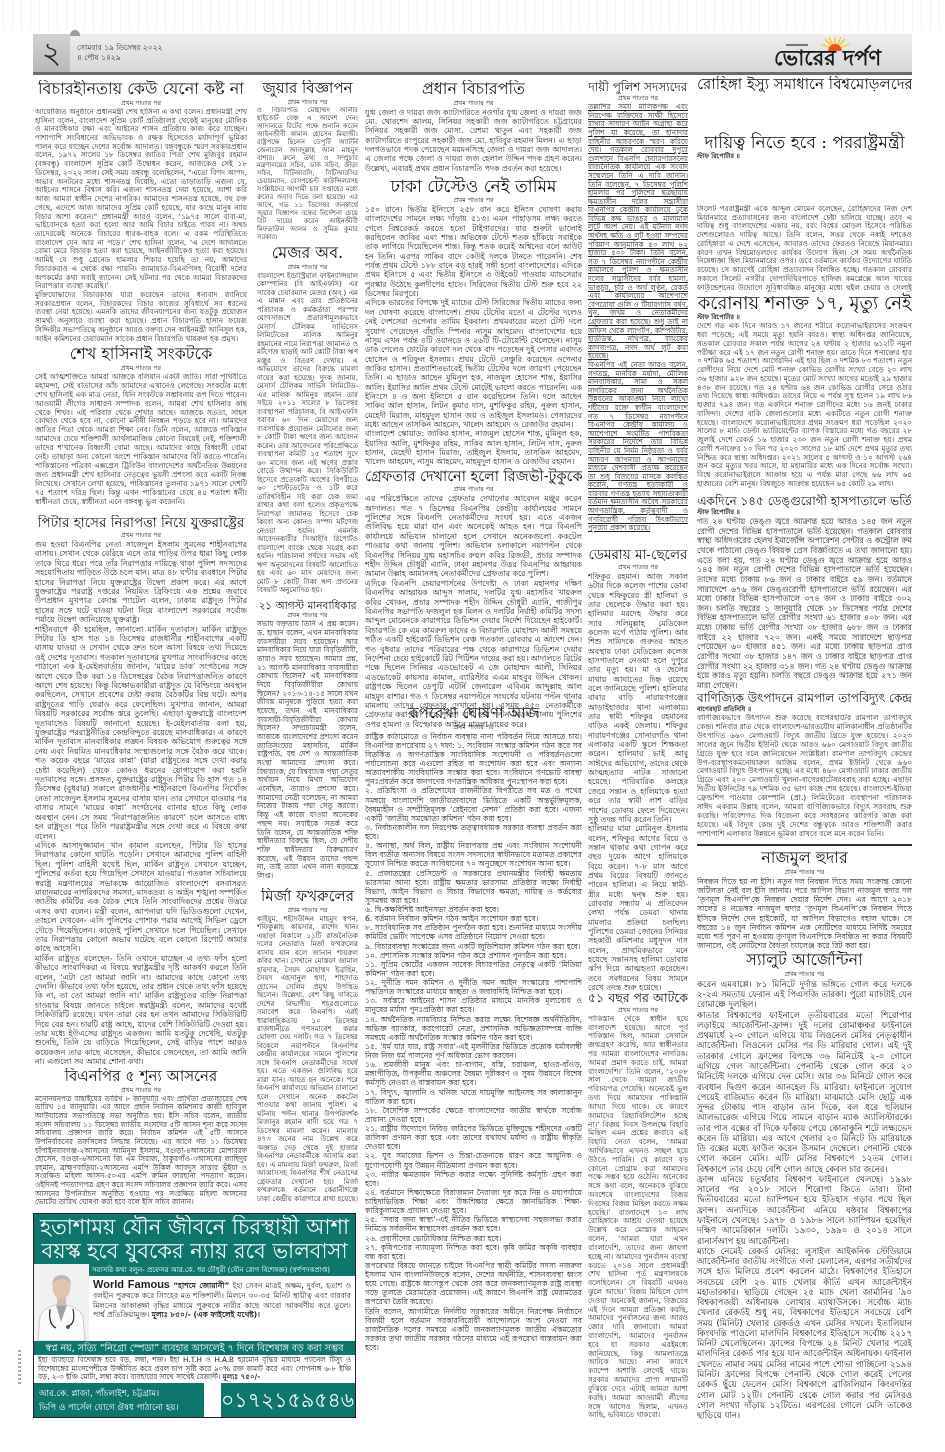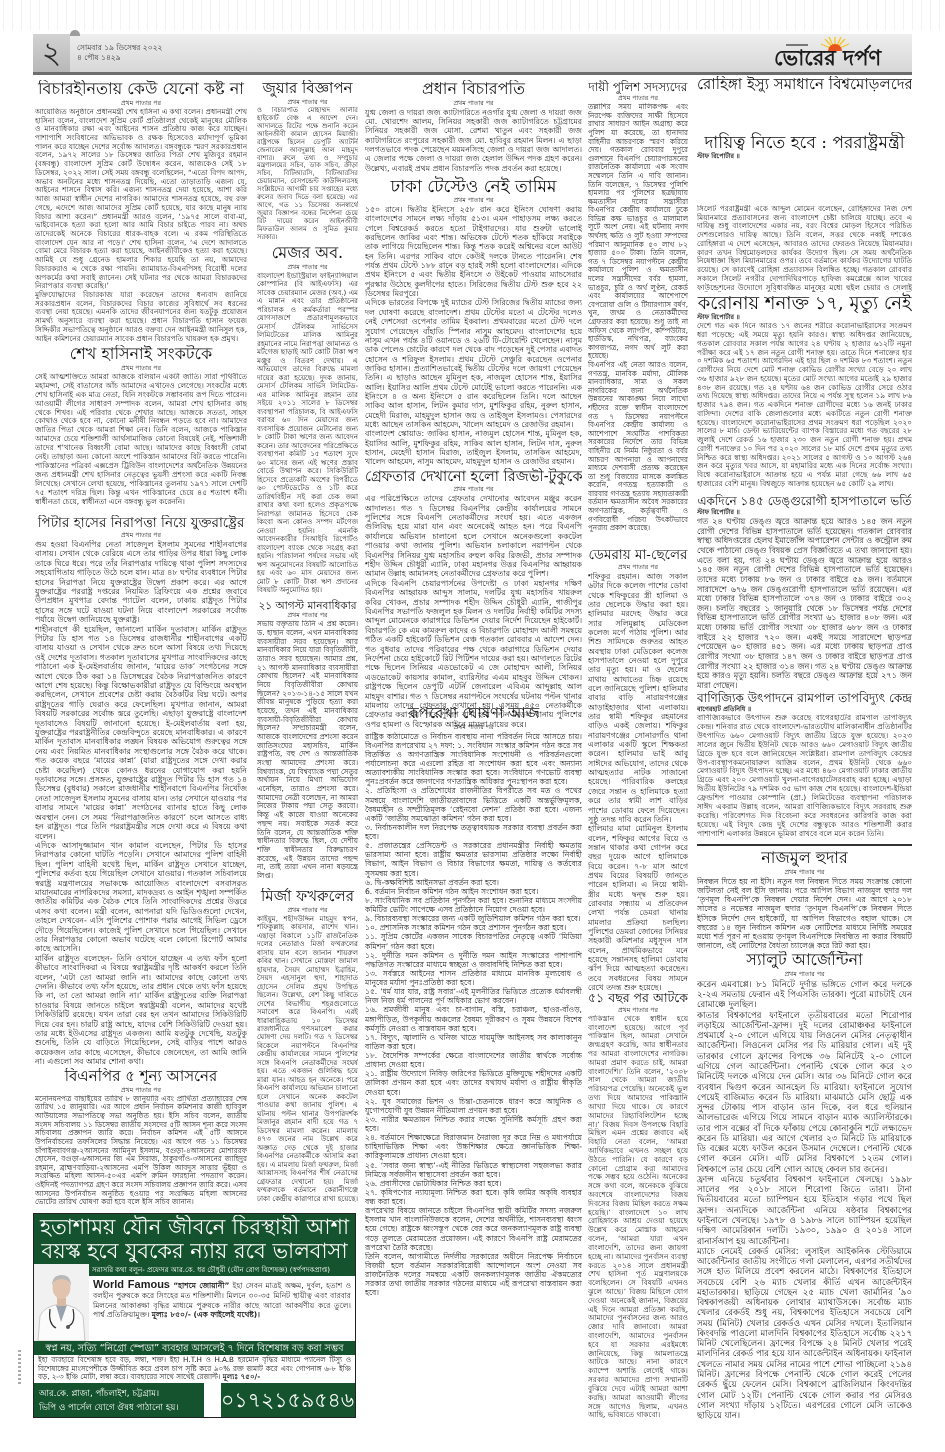--- a/index.html
+++ b/index.html
@@ -36,21 +36,21 @@
 #d2{left:588px;top:544px;width:100px;height:456px;padding-top:3px}
 #d3{left:588px;top:988px;width:100px;height:431px;padding-top:3px}
 #e1{left:697px;top:76px;width:215px;height:216px}
 #e2{left:697px;top:292px;width:215px;height:200px}
 #e3{left:697px;top:492px;width:215px;height:197px;padding-top:2px}
 #e4{left:697px;top:689px;width:215px;height:152px;padding-top:2px}
 #e5{left:697px;top:849px;width:215px;height:100px}
 #e6{left:697px;top:949px;width:215px;height:470px;padding-top:2px}
 .divider{position:absolute;left:697px;top:844px;width:215px;height:2px;background:#333}
 .ad{position:absolute;left:33px;top:1213px;width:323px;height:205px;border:1px solid #222;background:#fff;overflow:hidden}
-.ad-dark{background:#14532d;color:#fff}
+.ad-dark{background:#0f766e;color:#fff}
 .ad-title{height:50px;text-align:center;padding-top:1px}
 .ad-title span{display:block;font-family:"DejaVu Serif",serif;font-size:21px;line-height:24px;white-space:nowrap;overflow:hidden}
 .ad-mid{display:flex;height:77px}
 .ad-photo{width:55px;height:77px;background:#f3f3f3;flex:none}
 .ad-right{flex:1;min-width:0;display:flex;flex-direction:column}
 .ad-strip1{height:12px;font-size:7px;line-height:12px;white-space:nowrap;padding-left:3px;overflow:hidden}
 .ad-text1{flex:1;font-size:7.5px;line-height:1.22;padding:2px 4px;text-align:justify;overflow:hidden}
 .ad-brand{font-family:"Liberation Sans",sans-serif;font-weight:bold;font-size:11px}
 .ad-strong{font-weight:bold}
 .ad-strip2{height:14px;font-size:9.5px;line-height:14px;text-align:center;white-space:nowrap;overflow:hidden}
@@ -176,49 +176,51 @@
       <p>এদিকে বিএনপি চেয়ারপার্সনের উপদেষ্টা ও ঢাকা মহানগর দক্ষিণ বিএনপির আহ্বায়ক আব্দুস সালাম, দলটির যুগ্ম মহাসচিব খায়রুল কবির খোকন, প্রচার সম্পাদক শহীদ উদ্দিন চৌধুরী এ্যানি, গাজীপুর বিএনপির সভাপতি ফজলুল হক মিলন ও দলটির নির্বাহী কমিটির সদস্য আব্দুল মোমেনকে কারাগারে ডিভিশন দেয়ার নির্দেশ দিয়েছেন হাইকোর্ট। বিচারপতি কে এম কামরুল কাদের ও বিচারপতি মোহাম্মদ আলী সমন্বয়ে গঠিত একটি হাইকোর্ট ডিভিশন বেঞ্চ গতকাল রোববার এ আদেশ দেন। গত বুধবার তাদের পরিবারের পক্ষ থেকে কারাগারে ডিভিশন দেয়ার নির্দেশনা চেয়ে হাইকোর্টে রিট পিটিশন দায়ের করা হয়। আদালতে রিটের পক্ষে ছিলেন সিনিয়র এডভোকেট এ জে মোহাম্মদ আলী, সিনিয়র এডভোকেট কায়সার কামাল, ব্যারিস্টার এএম মাহবুব উদ্দিন খোকন। রাষ্ট্রপক্ষে ছিলেন ডেপুটি এটর্নি জেনারেল এবিএম আব্দুল্লাহ আল মাহমুদ বাশার। গত ৭ ডিসেম্বর নয়াপল্টনে সংঘর্ষের ঘটনায় পল্টন থানার মামলায় তাদের গ্রেফতার দেখানো হয়। এসময় ৪৫০ নেতাকর্মীকে গ্রেফতার করা হয়। পরে পুলিশ বাদী হয়ে পল্টন মডেল থানায় পুলিশের ওপর হামলা ও বিস্ফোরক আইনে মামলা দায়ের করে।</p>
     </div>
 </article>
 <article class="art" id="c4">
   <h2 class="hl" style="white-space: nowrap; font-size: 15px;">রূপরেখা ঘোষণা আজ</h2>
   <div class="kick">প্রথম পাতার পর</div>
   <div class="body" style="font-size: 7.60972px;">
       <p>রাষ্ট্রিক কাঠামোতে ও নির্বাচন ব্যবস্থায় নানা পরিবর্তন নিয়ে আসতে চায়। বিএনপির রূপরেখায় ২৭ দফা: ১. সংবিধান সংস্কার কমিশন গঠন করে সব বিতর্কিত ও অগণতান্ত্রিক সাংবিধানিক সংশোধনী ও পরিবর্তনগুলো পর্যালোচনা করে এগুলো রহিত বা সংশোধন করা হবে এবং অন্যান্য অত্যাবশ্যকীয় সাংবিধানিক সংস্কার করা হবে। সংবিধানে গণভোট ব্যবস্থা পুনঃপ্রবর্তন করে জনগণের গণতান্ত্রিক অধিকার পুনঃস্থাপন করা হবে।</p>
       <p>২. প্রতিহিংসা ও প্রতিশোধের রাজনীতির বিপরীতে সব মত ও পথের সমন্বয়ে বাংলাদেশি জাতীয়তাবাদের ভিত্তিতে একটি অন্তর্ভুক্তিমূলক, বৈষম্যহীন ও সম্প্রীতিমূলক ‘রেইনবো নেশন’ প্রতিষ্ঠা করা হবে। এজন্য একটি ‘জাতীয় সমঝোতা কমিশন’ গঠন করা হবে।</p>
       <p>৩. নির্বাচনকালীন দল নিরপেক্ষ তত্ত্বাবধায়ক সরকার ব্যবস্থা প্রবর্তন করা হবে।</p>
+      <p>৪. অনাস্থা, অর্থ বিল, রাষ্ট্রীয় নিরাপত্তার প্রশ্ন এবং সংবিধান সংশোধনী বিল ব্যতীত অন্যসব বিষয়ে সংসদ সদস্যদের স্বাধীনভাবে মতামত প্রকাশের সুযোগ নিশ্চিত করতে সংবিধানের ৭০ অনুচ্ছেদে সংশোধন আনা হবে।</p>
       <p>৫. প্রজাতন্ত্রের প্রেসিডেন্ট ও সরকারের প্রধানমন্ত্রীর নির্বাহী ক্ষমতায় ভারসাম্য আনা হবে। রাষ্ট্রীয় ক্ষমতার ভারসাম্য প্রতিষ্ঠার লক্ষ্যে নির্বাহী বিভাগ, আইন বিভাগ ও বিচার বিভাগের ক্ষমতা, দায়িত্ব ও কর্তব্যের সুসমন্বয় করা হবে।</p>
       <p>৬. দ্বি-কক্ষবিশিষ্ট আইনসভা প্রবর্তন করা হবে।</p>
       <p>6. বর্তমান নির্বাচন কমিশন গঠন আইন সংশোধন করা হবে।</p>
       <p>৮. সাংবিধানিক সব প্রতিষ্ঠান পুনর্গঠন করা হবে। শুনানির মাধ্যমে সংসদীয় কমিটির ভেটিং সাপেক্ষে এসব প্রতিষ্ঠানে নিয়োগ দেওয়া হবে।</p>
       <p>৯. বিচারব্যবস্থা সংস্কারের জন্য একটি জুডিশিয়াল কমিশন গঠন করা হবে।</p>
       <p>১০. প্রশাসনিক সংস্কার কমিশন গঠন করে প্রশাসন পুনর্গঠন করা হবে।</p>
       <p>১১. সুপ্রিম কোর্টের একজন সাবেক বিচারপতির নেতৃত্বে একটি ‘মিডিয়া কমিশন’ গঠন করা হবে।</p>
       <p>১২. দুর্নীতি দমন কমিশন ও দুর্নীতি দমন আইন সংস্কারের পাশাপাশি পদ্ধতিগত সংস্কারের মাধ্যমে স্বচ্ছতা ও জবাবদিহি নিশ্চিত করা হবে।</p>
       <p>১৩. সর্বস্তরে আইনের শাসন প্রতিষ্ঠার মাধ্যমে মানবিক মূল্যবোধ ও মানুষের মর্যাদা পুনঃপ্রতিষ্ঠা করা হবে।</p>
+      <p>১৪. অর্থনৈতিক ন্যায়বিচার নিশ্চিত করার লক্ষ্যে বিশেষজ্ঞ অর্থনীতিবিদ, অভিজ্ঞ ব্যাংকার, করপোরেট নেতা, প্রশাসনিক অভিজ্ঞতাসম্পন্ন ব্যক্তি সমন্বয়ে একটি অর্থনৈতিক সংস্কার কমিশন গঠন করা হবে।</p>
       <p>১৫. ‘ধর্ম যার যার, রাষ্ট্র সবার’-এই মূলনীতির ভিত্তিতে প্রত্যেক ধর্মাবলম্বী নিজ নিজ ধর্ম পালনের পূর্ণ অধিকার ভোগ করবেন।</p>
       <p>১৬. শ্রমজীবী মানুষ এবং চা-বাগান, বস্তি, চরাঞ্চল, হাওর-বাঁওড়, মঙ্গাপীড়িত, উপকূলীয় অঞ্চলের বৈষম্য দূরীকরণ ও সুষম উন্নয়নে বিশেষ কর্মসূচি নেওয়া ও বাস্তবায়ন করা হবে।</p>
       <p>১৭. বিদ্যুৎ, জ্বালানি ও খনিজ খাতে দায়মুক্তি আইনসহ সব কালাকানুন বাতিল করা হবে।</p>
       <p>১৮. বৈদেশিক সম্পর্কের ক্ষেত্রে বাংলাদেশের জাতীয় স্বার্থকে সর্বোচ্চ প্রাধান্য দেওয়া হবে।</p>
       <p>২১. রাষ্ট্রীয় উদ্যোগে নিবিড় জরিপের ভিত্তিতে মুক্তিযুদ্ধে শহীদদের একটি তালিকা প্রণয়ন করা হবে এবং তাদের যথাযথ মর্যাদা ও রাষ্ট্রীয় স্বীকৃতি দেওয়া হবে।</p>
       <p>২২. যুব সমাজের ভিশন ও চিন্তা-চেতনাকে ধারণ করে আধুনিক ও যুগোপযোগী যুব উন্নয়ন নীতিমালা প্রণয়ন করা হবে।</p>
       <p>২৩. নারীর ক্ষমতায়ন নিশ্চিত করার লক্ষ্যে সুনির্দিষ্ট কর্মসূচি গ্রহণ করা হবে।</p>
       <p>২৪. বর্তমানে শিক্ষাক্ষেত্রে বিরাজমান নৈরাজ্য দূর করে নিম্ন ও মধ্যপর্যায়ে চাহিদাভিত্তিক শিক্ষা এবং উচ্চশিক্ষার ক্ষেত্রে জ্ঞানভিত্তিক শিক্ষা-কারিকুলামকে প্রাধান্য দেওয়া হবে।</p>
       <p>২৫. ‘সবার জন্য স্বাস্থ্য’-এই নীতির ভিত্তিতে স্বাস্থ্যসেবা সহজলভ্য করার নিমিত্তে সর্বজনীন স্বাস্থ্যসেবা প্রবর্তন করা হবে।</p>
       <p>২৬. প্রবাসীদের ভোটাধিকার নিশ্চিত করা হবে।</p>
       <p>২৭. কৃষিপণ্যের ন্যায্যমূল্য নিশ্চিত করা হবে। কৃষি জমির অকৃষি ব্যবহার বন্ধ করা হবে।</p>
       <p>রূপরেখার বিষয়ে জানতে চাইলে বিএনপির স্থায়ী কমিটির সদস্য নজরুল ইসলাম খান বাংলানিউজকে বলেন, দেশের অর্থনীতি, শাসনব্যবস্থা ধ্বংস হয়ে গেছে। রাষ্ট্রকে ধ্বংসস্তূপ থেকে বের করে জনকল্যাণমূলক রাষ্ট্র ব্যবস্থা গড়ে তুলতে মেরামতের প্রয়োজন। এই কারণে বিএনপি রাষ্ট্র মেরামতের রূপরেখা তৈরি করেছে।</p>
       <p>তিনি বলেন, আগামীতে নির্দলীয় সরকারের অধীনে নিরপেক্ষ নির্বাচনে বিজয়ী হলে বর্তমান সরকারবিরোধী আন্দোলনে অংশ নেওয়া সব রাজনৈতিক দলের সমন্বয়ে একটি জনকল্যাণমূলক জাতীয় ঐকমত্যের সরকার তথা জাতীয় সরকার গঠনের মাধ্যমে এই রূপরেখা বাস্তবায়ন করা হবে।</p>
     </div>
 </article>
 
 <article class="art" id="d1">
   <h2 class="hl" style="white-space: nowrap; font-size: 12px;">দায়ী পুলিশ সদস্যদের</h2>
   <div class="kick">প্রথম পাতার পর</div>
-  <div class="body" style="font-size: 7.17891px;">
+  <div class="body" style="font-size: 7.17891px; text-decoration: underline;">
       <p>তল্লাশির সময় মালিকপক্ষ এবং নিরপেক্ষ ব্যক্তিদের সাক্ষী হিসেবে রাখার সাধারণ আইন অগ্রাহ্য করে পুলিশ যা করেছে, তা হানাদার বাহিনীর আচরণকে স্মরণ করিয়ে দেয়। গতকাল রোববার দুপুরে গুলশানে বিএনপি চেয়ারপারসনের রাজনৈতিক কার্যালয়ে এক সংবাদ সম্মেলনে তিনি এ দাবি জানান। তিনি বলেছেন, ৭ ডিসেম্বর পুলিশি হামলার পর পুলিশের ছত্রছায়ায় ক্ষমতাসীন দলের সন্ত্রাসীরা বিএনপির কেন্দ্রীয় কার্যালয়ে ঢুকে বিভিন্ন কক্ষ ভাঙচুর ও মালামাল লুটে অংশ নেয়। এই ঘটনায় নগদ অর্থসহ ক্ষতি ও লুট হওয়া সম্পদের পরিমাণ আনুমানিক ৫০ লাখ ৮২ হাজার ৫০০ টাকা। তিনি বলেন, গত ৭ ডিসেম্বর নয়াপল্টনে কেন্দ্রীয় কার্যালয়ে পুলিশ ও ক্ষমতাসীন দলের সন্ত্রাসীদের বর্বর হামলা, ভাঙচুর, চুরি ও অর্থ লুণ্ঠন, রেকর্ড এবং কার্যালয়ের আশেপাশে বেপরোয়া গুলি ও টিয়ারগ্যাস বর্ষণ, খুন, জখম ও নেতাকর্মীদের গ্রেফতার করা হয়েছে। শুধু তাই না অফিস থেকে ল্যাপটপ, কম্পিউটার, হার্ডডিস্ক, নথিপত্র, ব্যাংকের কাগজপত্র, নগদ অর্থ লুট করা হয়েছে।</p>
       <p>বিএনপির এই নেতা আরও বলেন, গণতন্ত্র, মানবিক মর্যাদা, মৌলিক মানবাধিকার, সাম্য ও সকল নাগরিকের জন্য অর্থনৈতিক উন্নয়নের আকাঙ্ক্ষা নিয়ে লাখো শহীদের রক্তে স্বাধীন বাংলাদেশে গত ৭ ডিসেম্বর নয়াপল্টনে বিএনপির কেন্দ্রীয় কার্যালয় ও আশেপাশে সংঘটিত পাশবিকতা সরকারের নির্দেশে তার বিভিন্ন বাহিনীর যে নির্মম নিষ্ঠুরতা ও বর্বর আচরণ আপনারা ও আপনাদের মাধ্যমে দেশবাসী প্রত্যক্ষ করেছেন তা শুধু বিজয়ের মাসকে কলঙ্কিত করেনি, গণতন্ত্র হত্যাকারী ও বারবার গণতন্ত্র হত্যায় সহায়তাকারী বর্তমান ক্ষমতাসীন অবৈধ সরকারের অগণতান্ত্রিক, কর্তৃত্ববাদী ও গণবিরোধী পরিচয় উৎকটভাবে পুনরায় প্রকাশ করেছে।</p>
     </div>
 </article>
 <article class="art" id="d2">
   <h2 class="hl" style="white-space: nowrap; font-size: 13.5px;">ডেমরায় মা-ছেলের</h2>
   <div class="kick">প্রথম পাতার পর</div>
   <div class="body" style="font-size: 7.7998px;">
       <p>শফিকুর রহমান। আজ সকাল ৬টার দিকে কলেজ পাশের ডোবা থেকে শফিকুরের স্ত্রী হালিমা ও তার ছেলেকে উদ্ধার করা হয়। হালিমার মরদেহ উদ্ধার করে স্যার সলিমুল্লাহ মেডিকেল কলেজ মর্গে পাঠায় পুলিশ। আর শিশু সামিদকে গুরুতর আহত অবস্থায় ঢাকা মেডিকেল কলেজ হাসপাতালে নেওয়া হলে দুপুরে তার মৃত্যু হয়। মা ও ছেলের মাথায় আঘাতের চিহ্ন রয়েছে বলে জানিয়েছে পুলিশ। হালিমার বাবার বাড়ি নারায়ণগঞ্জের আড়াইহাজার থানা এলাকায়। তার স্বামী শফিকুর রহমানের বাড়িও একই জেলায়। শফিকুর নারায়ণগঞ্জের সোনারগাঁও থানা এলাকার একটি স্কুলে শিক্ষকতা করেন। হালিমার ভাই আবু সাঈদের অভিযোগ, তাদের থেকে আত্মহত্যার নাটক সাজানো হয়েছে। পারিবারিক কলহের জেরে সন্তান ও হালিমাকে হত্যা করে তার স্বামী লাশ বাড়ির পাশের ডোবায় ফেলে দিয়েছেন। সুষ্ঠু তদন্ত দাবি করেন তিনি।</p>
       <p>হালিমার মামা মোমিনুল ইসলাম বলেন, শফিকুর আগের বিয়ে ও সন্তান থাকার কথা গোপন করে বছর দুয়েক আগে হালিমাকে বিয়ে করেন। ৭-৮ মাস আগে প্রথম বিয়ের বিষয়টি জানতে পারেন হালিমা। এ নিয়ে স্বামী-স্ত্রীর মধ্যে দ্বন্দ্ব শুরু হয়। রোববার সন্ধ্যায় এ প্রতিবেদন লেখা পর্যন্ত ডেমরা থানায় মামলার প্রক্রিয়া চলছিল। পুলিশের ডেমরা জোনের সিনিয়র সহকারী কমিশনার মধুসূদন দাস বলেন, প্রাথমিকভাবে মনে হয়েছে সন্তানসহ হালিমা ডোবায় ঝাঁপ দিয়ে আত্মহত্যা করেছেন। তবে সবধরনের বিষয় সামনে রেখে তদন্ত শুরু হয়েছে।</p>

